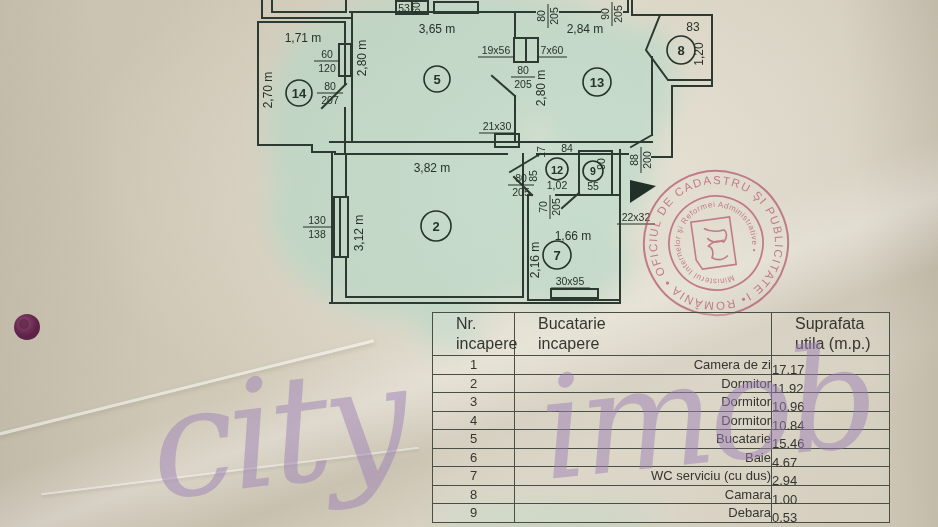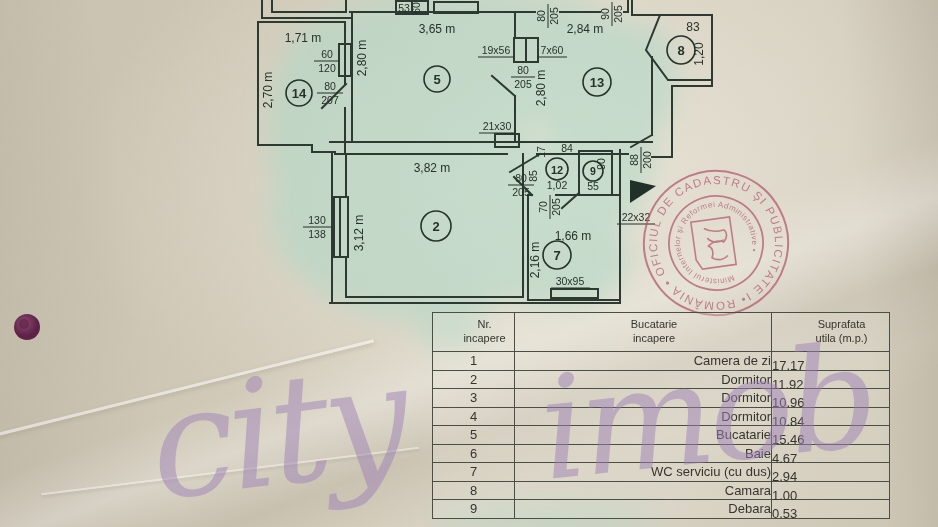--- a/index.html
+++ b/index.html
@@ -28,21 +28,21 @@
   .roomnum{fill:#253329;font-size:13px;text-anchor:middle;font-weight:bold;}
 
   .doc-table{
     position:absolute;left:432px;top:312px;width:457px;
     border-collapse:collapse;table-layout:fixed;
     font-size:13px;color:#35352f;background:rgba(236,232,219,.25);
   }
   .doc-table th,.doc-table td{
     border:1.6px solid #4a4f45;overflow:visible;white-space:nowrap;
   }
-  .doc-table th{height:36px;font-weight:normal;text-align:center;line-height:1.25;font-size:11px;padding-left:23px;}
+  .doc-table th{height:36px;font-weight:normal;text-align:left;line-height:1.25;font-size:16px;padding-left:23px;}
   .doc-table td{height:17.5px;padding:0;}
   td.c-nr{text-align:center;}
   td.c-name{padding-left:9px;text-align:right;}
   td.c-area{}
   td.c-area span{display:inline-block;transform:translateY(5px);}
 
   .wm{position:absolute;color:rgba(158,128,182,.5);
     font-family:"DejaVu Serif",serif;font-style:italic;pointer-events:none;z-index:30;}
   .wm1{left:150px;top:345px;font-size:150px;transform:rotate(-7deg);letter-spacing:-6px;}
   .wm2{left:540px;top:330px;font-size:142px;transform:rotate(-6deg);letter-spacing:-6px;}

